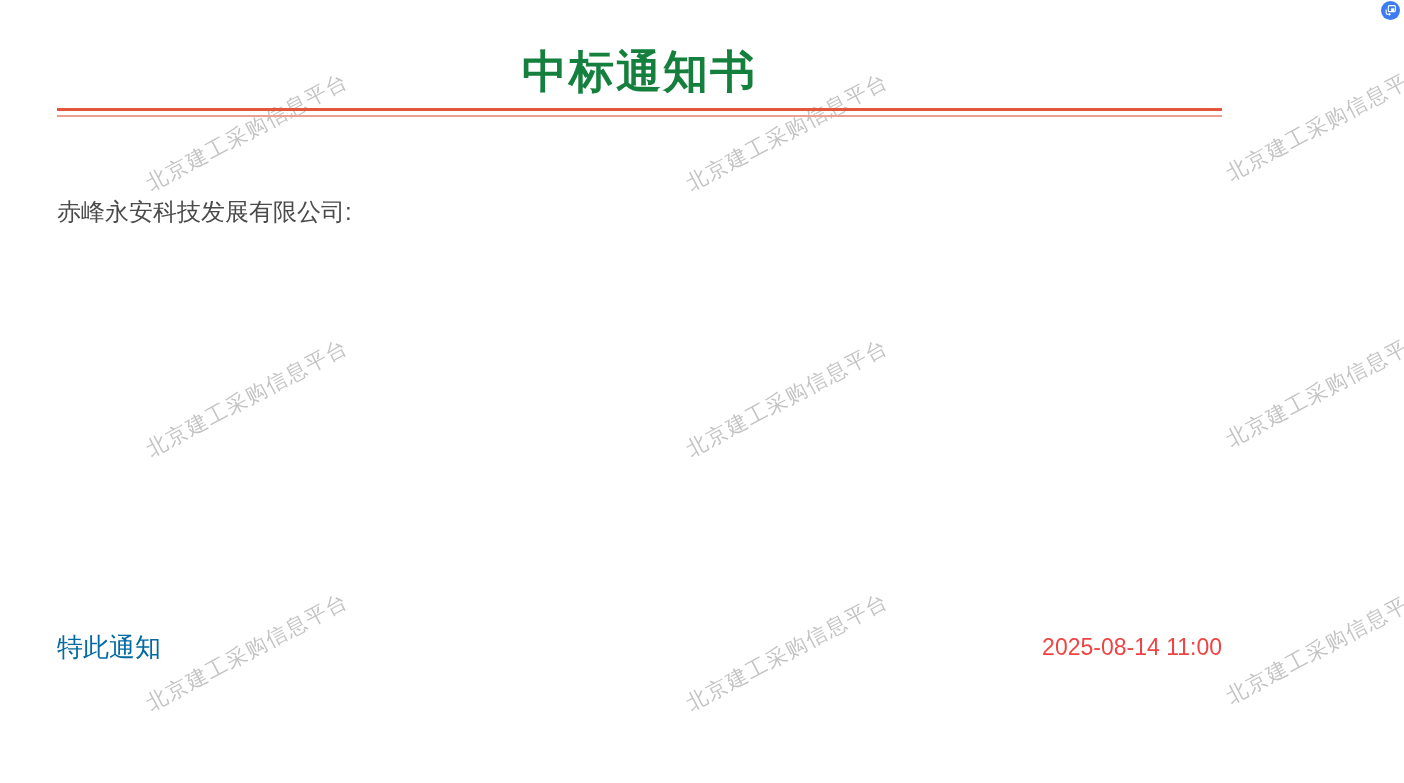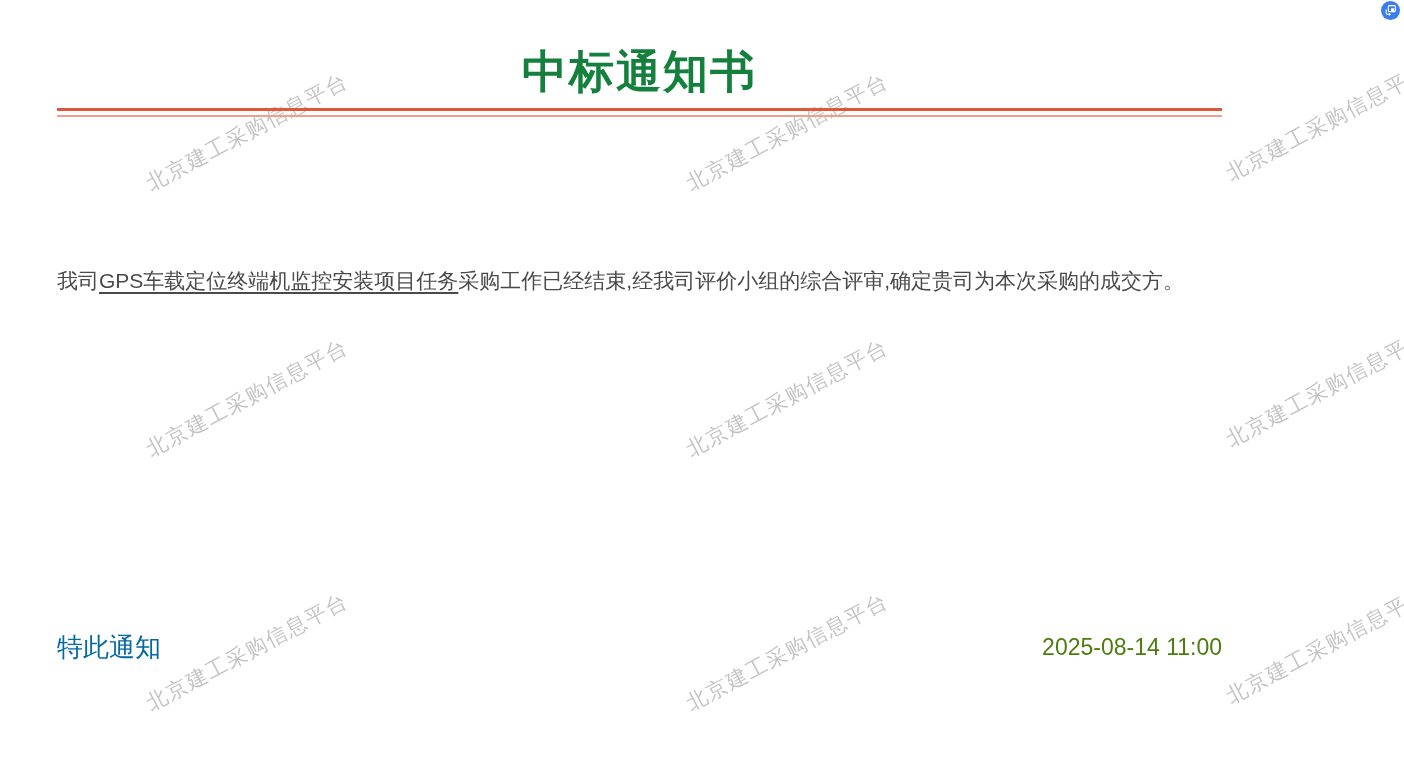--- a/index.html
+++ b/index.html
@@ -51,21 +51,21 @@
   }
   .para1{top:264px;}
   .para2{top:364px;text-indent:2em;}
   .ul{text-decoration:underline;text-underline-offset:4px;}
   .closing{
     position:absolute;left:57px;top:630px;
     font-size:26px;color:#0369a1;
   }
   .datetime{
     position:absolute;left:57px;top:634px;width:1165px;
-    text-align:right;font-size:23px;color:#4d7c0f;
+    text-align:right;font-size:23px;color:#ef4444;
   }
   
   .float-btn{
     position:absolute;top:1px;right:4px;
     width:19px;height:19px;border-radius:50%;
     background:#3d7cf0;
     display:flex;align-items:center;justify-content:center;
     cursor:pointer;
   }
   .float-btn svg{display:block;}
@@ -86,22 +86,22 @@
     <div class="wm">北京建工采购信息平台</div>
     <div class="wm">北京建工采购信息平台</div>
   </div>
 
   <h1 class="title">中标通知书</h1>
   <div class="divider">
     <div class="line-top"></div>
     <div class="line-bottom"></div>
   </div>
 
+  <p class="addressee">赤峰永安科技发展有限公司:</p>
 
-  <p class="para para1"><span>我司</span><span class="ul">GPS车载定位终端机监控安装项目任务</span><span>采购工作已经结束,经我司评价小组的综合评审,确定贵司为本次采购的成交方。</span></p>
 
 
   <div class="closing">特此通知</div>
   <div class="datetime">2025-08-14 11:00</div>
 
   <div class="float-btn">
     <svg width="13" height="13" viewBox="0 0 24 24">
       <rect x="8" y="3" width="13" height="11" rx="2" fill="none" stroke="#ffffff" stroke-width="2"></rect>
       <rect x="13" y="8" width="6" height="5" fill="#ffffff"></rect>
       <path d="M4 10 v6 a3 3 0 0 0 3 3 h4" fill="none" stroke="#ffffff" stroke-width="2"></path>

